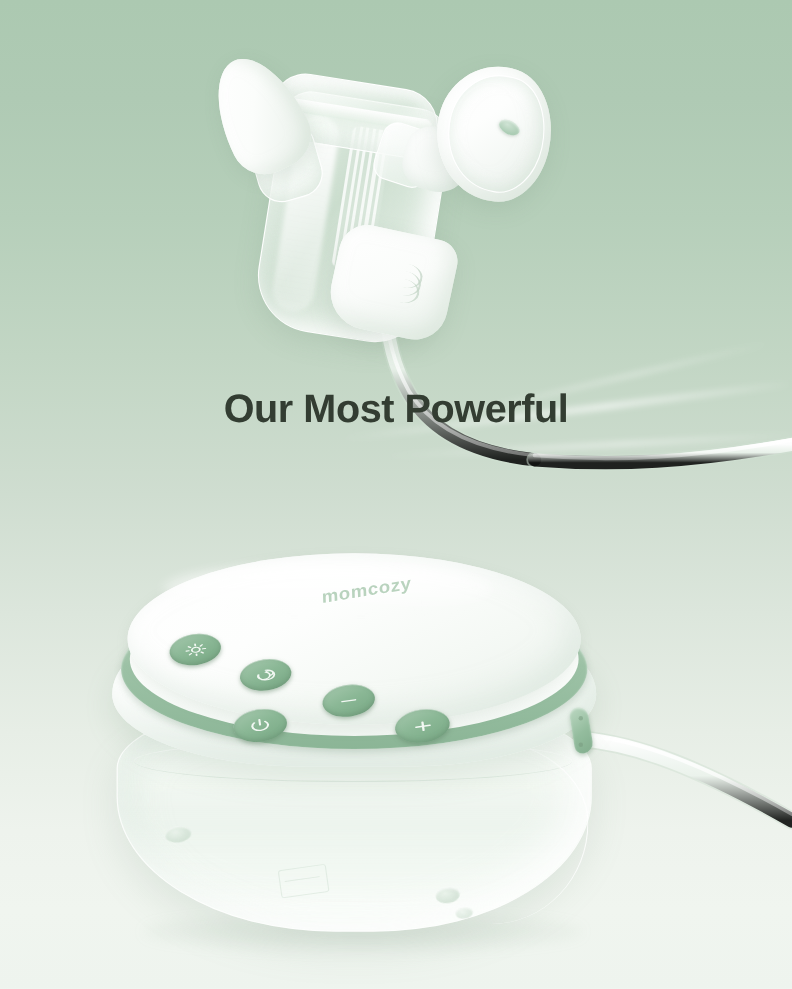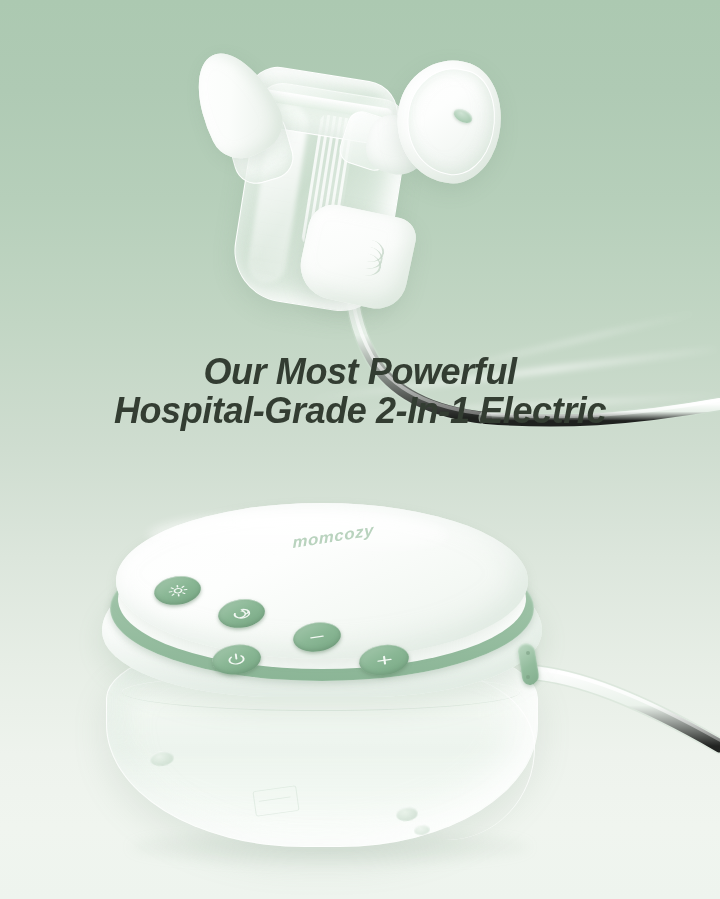--- a/index.html
+++ b/index.html
@@ -20,21 +20,20 @@
       #acc9b1 0%,
       #afcab4 10%,
       #b6cfba 22%,
       #c2d6c4 36%,
       #cfddd0 50%,
       #dce6dc 62%,
       #e7eee6 74%,
       #eef3ed 84%,
       #f0f5ef 92%,
       #eef4ee 100%);
-    font-style: italic;
   }
 
   
   .streak {
     position: absolute;
     pointer-events: none;
     background: linear-gradient(90deg,
       rgba(255,255,255,0) 0%,
       rgba(255,255,255,0.55) 35%,
       rgba(255,255,255,0.75) 60%,
@@ -576,21 +575,20 @@
     <div class="scoop"></div>
     <div class="scoop-ribs">
       <span></span>
         <span></span>
         <span></span>
     </div>
   </div>
 
   <div id="headline">
     <span class="hl-line">Our Most Powerful</span>
-    <span class="hl-line">Hospital-Grade 2-In-1 Electric</span>
   </div>
 
   <div class="ground-shadow"></div>
 
   <div id="base-unit">
 
     <div class="shell-lower"></div>
     <div class="shell-seam"></div>
     <div class="shell-cup-edge"></div>
     <div class="emboss"></div>

